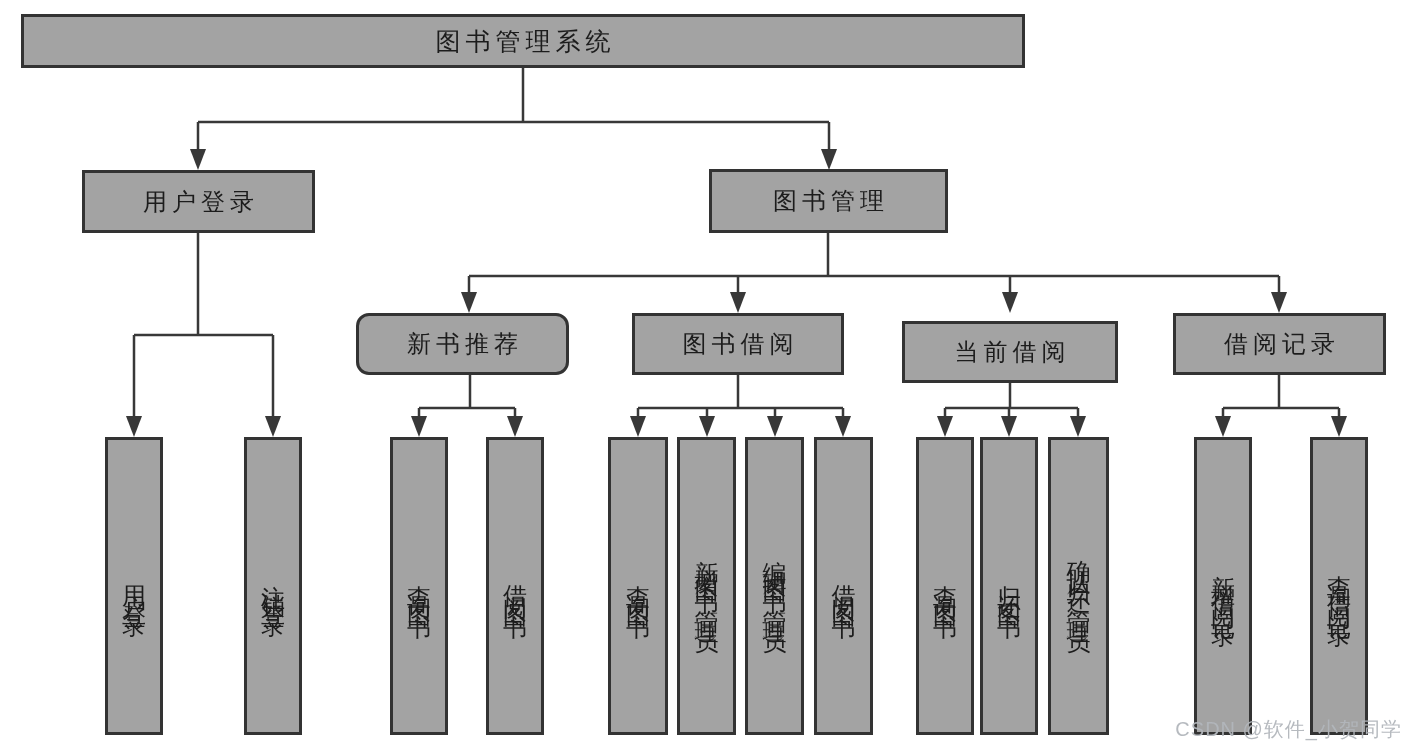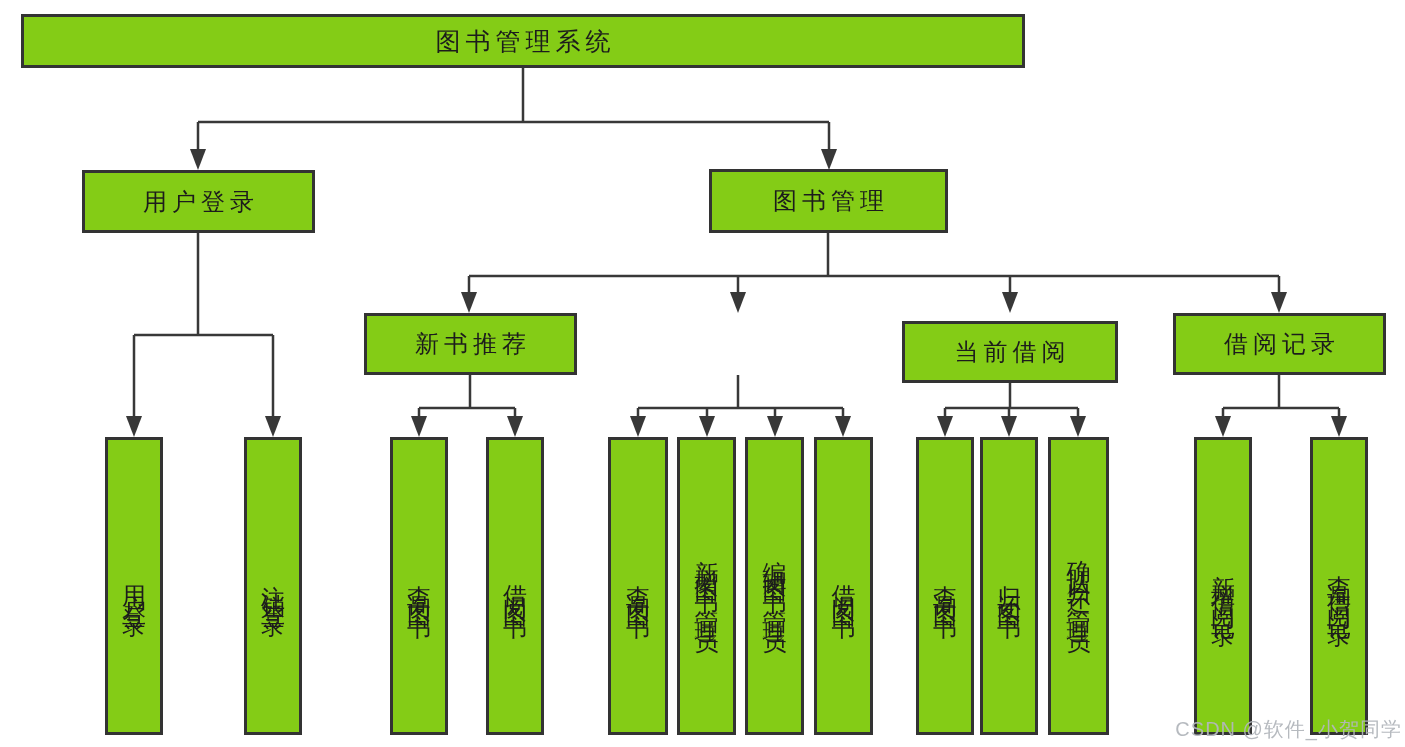--- a/index.html
+++ b/index.html
@@ -2,21 +2,21 @@
 <html><head>
 <meta charset="utf-8">
 <style>
   html,body { margin:0; padding:0; background:#ffffff; }
   .canvas {
     position:relative; width:1405px; height:747px; background:#ffffff;
     font-family:"Liberation Sans", sans-serif; color:#1c1c1c; overflow:hidden;
   }
   .connector-layer { position:absolute; left:0; top:0; pointer-events:none; }
   .node {
-    position:absolute; background:#84cc16; border:3px solid #333333;
+    position:absolute; background:#a3a3a3; border:3px solid #333333;
     box-sizing:border-box; display:flex; align-items:center; justify-content:center;
   }
   .h-node .label { font-size:24px; letter-spacing:5px; text-indent:5px; white-space:nowrap; }
   .root-node .label { font-size:25px; }
   .v-node .label {
     writing-mode:vertical-rl; text-orientation:mixed;
     font-size:24px; letter-spacing:10px; line-height:1; white-space:nowrap;
   }
   .watermark {
     position:absolute; right:3px; bottom:4px; z-index:5;
@@ -74,22 +74,25 @@
     <span class="label">图书管理系统</span>
   </div>
 
   <div class="node h-node" style="left:82px; top:170px; width:233px; height:63px;">
     <span class="label">用户登录</span>
   </div>
   <div class="node h-node" style="left:709px; top:169px; width:239px; height:64px;text-align:center;">
     <span class="label">图书管理</span>
   </div>
 
-  <div class="node h-node" style="left:364px; top:313px; width:213px; height:62px;">
+  <div class="node h-node" style="left:356px; top:313px; width:213px; height:62px;border-radius:13px;">
     <span class="label">新书推荐</span>
+  </div>
+  <div class="node h-node" style="left:632px; top:313px; width:212px; height:62px;">
+    <span class="label">图书借阅</span>
   </div>
   <div class="node h-node" style="left:902px; top:313px; width:216px; height:62px;margin-top:8px;">
     <span class="label">当前借阅</span>
   </div>
   <div class="node h-node" style="left:1173px; top:313px; width:213px; height:62px;">
     <span class="label">借阅记录</span>
   </div>
 
   <div class="node v-node" style="left:105px; top:437px; width:58px; height:298px;">
     <span class="label">用户登录</span>

